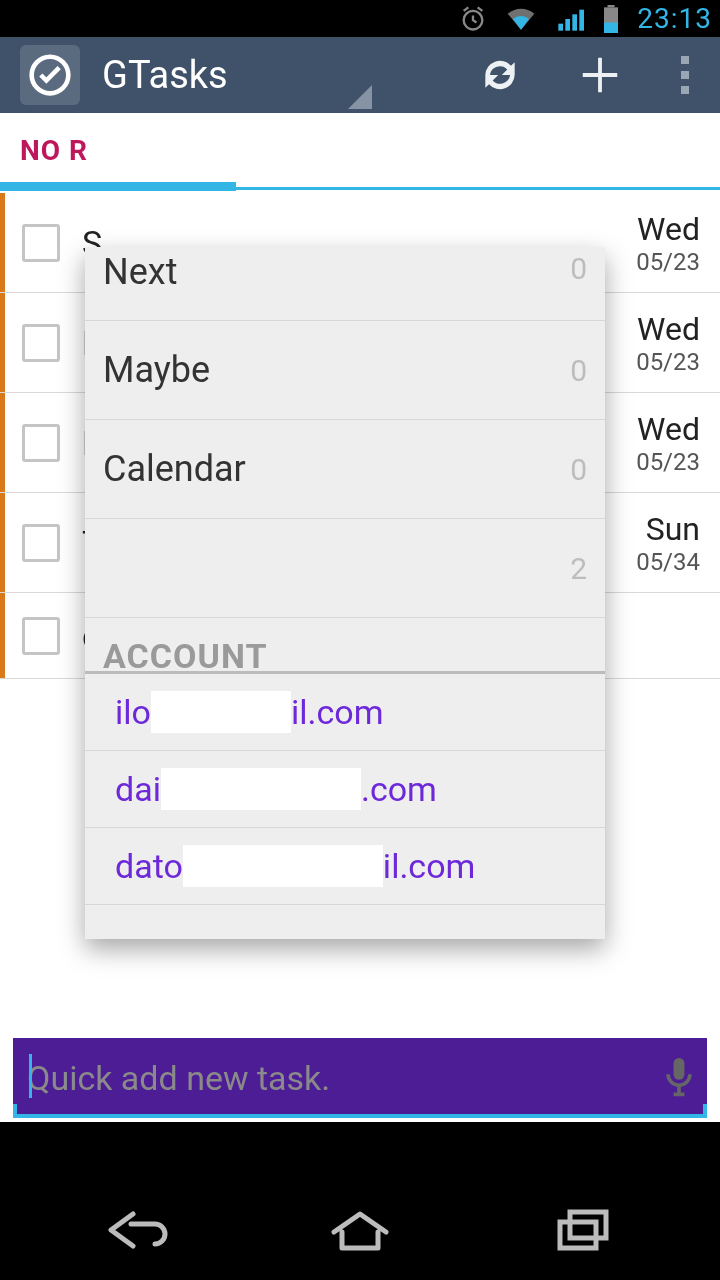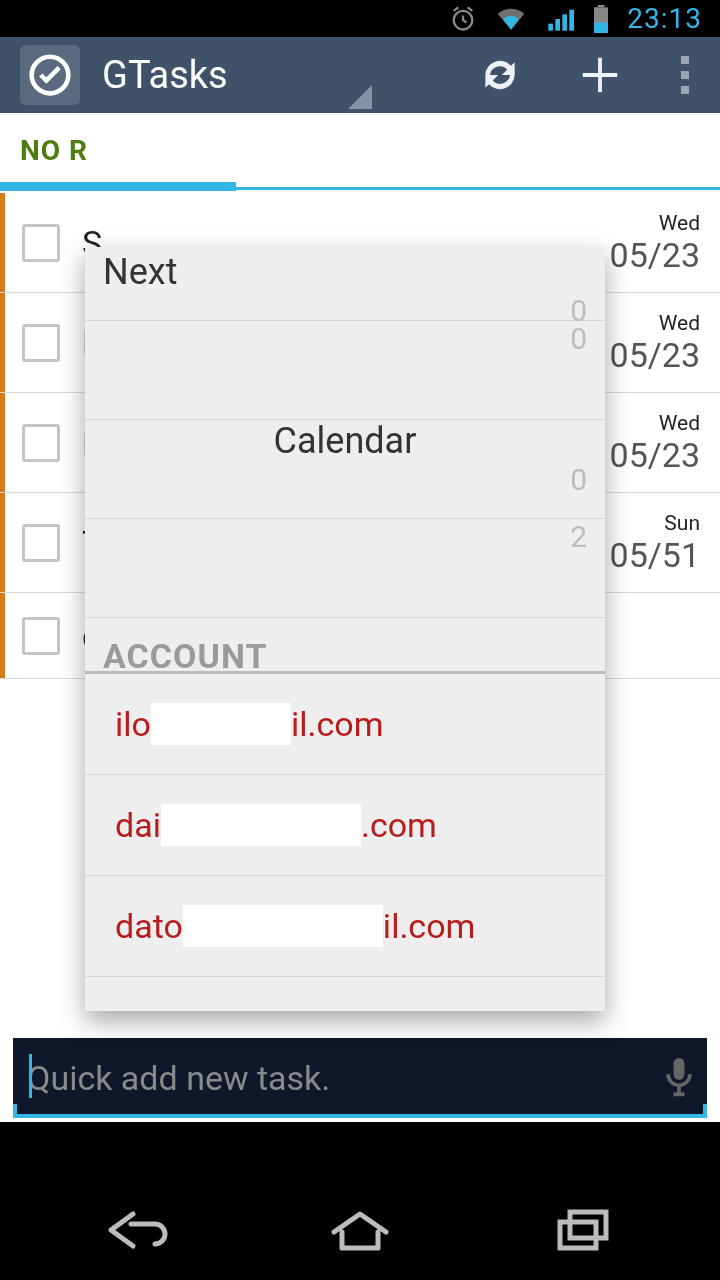--- a/index.html
+++ b/index.html
@@ -1,66 +1,66 @@
 <!DOCTYPE html>
 <html><head>
 <meta charset="utf-8">
 <style>
   * { box-sizing: border-box; margin:0; padding:0; font-family: Roboto, "Helvetica Neue", Arial, sans-serif; }
   body { width:720px; height:1280px; background:#000; overflow:hidden; position:relative; }
 
   
-  .status-bar { height:37px; background:#000; display:flex; align-items:center; justify-content:flex-end; padding:0 18px; gap:18px;}
+  .status-bar { height:37px; background:#000; display:flex; align-items:center; justify-content:flex-end; padding:0 8px; gap:18px;}
   .status-bar .clock { color:#33b5e5; font-size:28px; letter-spacing:1px; }
   .status-bar svg { display:block; }
 
   
   .action-bar { height:76px; background:#3f5269; display:flex; align-items:center; color:#fff; position:relative; }
   .action-bar .app-icon-wrap { width:60px; height:60px; margin-left:20px; background:rgba(255,255,255,0.15); border-radius:6px; display:flex; align-items:center; justify-content:center;}
   .action-bar .title { font-size:38px; margin-left:22px; color:#fff; font-weight:400;}
   .spinner-tri { position:absolute; left:348px; bottom:4px; width:0;height:0;border-style:solid;border-width:0 0 24px 24px;border-color:transparent transparent #8593a4 transparent;}
   .action-bar .actions { margin-left:auto; display:flex; align-items:center; height:100%;}
   .action-bar .action-btn { width:100px; height:100%; display:flex; align-items:center; justify-content:center;}
   .overflow-dots { display:flex; flex-direction:column; gap:7px;}
   .overflow-dots span { width:8px; height:8px; background:#9aa6b3;}
 
   
   .content { background:#fff; height:1009px; position:relative; }
 
   
   .tab-strip { height:77px; border-bottom:3px solid #f0f0f0; display:flex; align-items:center; padding-left:20px;}
-  .tab-strip .tab-label { color:#4d7c0f; font-weight:700; font-size:28px; letter-spacing:1px;}
+  .tab-strip .tab-label { color:#be185d; font-weight:700; font-size:28px; letter-spacing:1px;}
   .tab-underline { position:absolute; top:74px; left:0; width:720px; height:5px; background:transparent;}
   .tab-underline::before{content:"";position:absolute;left:0;width:236px;height:9px;background:#33b5e5;top:-5px;}
   .tab-underline::after{content:"";position:absolute;left:236px;right:0;height:3px;background:#33b5e5;top:0px;}
 
   
   .task-list { position:absolute; top:80px; left:0; right:0;}
   .task-row { height:100px; border-bottom:1px solid #d9d9d9; display:flex; align-items:center; padding:0 20px 0 12px; position:relative;}
   .task-row .accent { position:absolute; left:0; top:0; bottom:0; width:5px; background:#d87a1a;}
   .task-row .chk { width:38px; height:38px; border:3px solid #c5c5c5; border-radius:3px; margin-left:10px; flex:none;}
   .task-row .t-title { font-size:34px; color:#222; margin-left:22px; flex:1; white-space:nowrap; overflow:hidden;}
   .task-row .date { text-align:right; }
-  .task-row .date .dow{ font-size:21px; color:#222;}
-  .task-row .date .md{ font-size:34px; color:#555;}
+  .task-row .date .dow{ font-size:32px; color:#222;}
+  .task-row .date .md{ font-size:24px; color:#555;}
   .task-row.short { height:86px;}
 
   
   .dropdown { position:absolute; left:85px; top:134px; width:520px; background:#eeeeee; box-shadow:0 10px 24px rgba(0,0,0,0.35); }
-  .dd-item { height:99px; border-bottom:1px solid #d7d7d7; display:flex; align-items:center; padding:0 18px;flex-direction:column;}
+  .dd-item { height:99px; border-bottom:1px solid #d7d7d7; display:flex; align-items:center; padding:0 18px;}
   .dd-item.first { height:74px; align-items:flex-start; padding-top:4px;}
   .dd-item .dd-label { font-size:36px; color:#333; }
   .dd-item .dd-count { margin-left:auto; color:#bdbdbd; font-size:30px;}
   .dd-header { height:56px; padding:18px 18px 0 18px; color:#9a9a9a; font-size:34px; font-weight:700; letter-spacing:1px; border-bottom:3px solid #bcbcbc;}
-  .dd-account { height:101px; border-bottom:1px solid #d7d7d7; display:flex; align-items:center; padding:0 18px 0 30px; font-size:34px; color:#b91c1c;}
+  .dd-account { height:77px; border-bottom:1px solid #d7d7d7; display:flex; align-items:center; padding:0 18px 0 30px; font-size:34px; color:#6d28d9;}
   .dd-account .mask { display:inline-block; height:42px; background:#fff; vertical-align:middle;}
   .dd-tail { height:34px; }
 
   
-  .quick-add { position:absolute; left:13px; right:13px; bottom:4px; height:80px; background:#0f172a; display:flex; align-items:center; padding:0 14px; }
+  .quick-add { position:absolute; left:13px; right:13px; bottom:4px; height:80px; background:#4c1d95; display:flex; align-items:center; padding:0 14px; }
   .quick-add .qa-text { color:#8a8a8a; font-size:34px; flex:1;}
   .quick-add .underline { position:absolute; left:0; right:0; bottom:0; height:4px; background:#33b5e5;}
   .quick-add .underline::before,.quick-add .underline::after{content:"";position:absolute;width:4px;height:14px;background:#33b5e5;bottom:0;}
   .quick-add .underline::before{left:0;}
   .quick-add .underline::after{right:0;}
   .quick-add .caret { position:absolute; left:16px; top:16px; width:3px; height:44px; background:#33b5e5;}
   .mic { width:28px; display:flex; align-items:center; justify-content:center;}
 
   
   .nav-bar { position:absolute; bottom:0; left:0; right:0; height:100px; background:#000; display:flex; align-items:center; justify-content:space-evenly;}
@@ -166,21 +166,21 @@
         <div class="dow">Wed</div>
         <div class="md">05/23</div>
       </div>
     </div>
     <div class="task-row">
       <div class="accent"></div>
       <div class="chk"></div>
       <div class="t-title">T</div>
       <div class="date">
         <div class="dow">Sun</div>
-        <div class="md">05/51</div>
+        <div class="md">05/34</div>
       </div>
     </div>
     <div class="task-row short">
       <div class="accent"></div>
       <div class="chk"></div>
       <div class="t-title">q</div>
 
     </div>
   </div>
 
@@ -196,20 +196,21 @@
     </div>
     <div class="underline"></div>
   </div>
 
   <div class="dropdown">
     <div class="dd-item first">
       <span class="dd-label">Next</span>
       <span class="dd-count">0</span>
     </div>
     <div class="dd-item">
+      <span class="dd-label">Maybe</span>
       <span class="dd-count">0</span>
     </div>
     <div class="dd-item">
       <span class="dd-label">Calendar</span>
       <span class="dd-count">0</span>
     </div>
     <div class="dd-item">
       <span class="dd-count">2</span>
     </div>
     <div class="dd-header">ACCOUNT</div>

